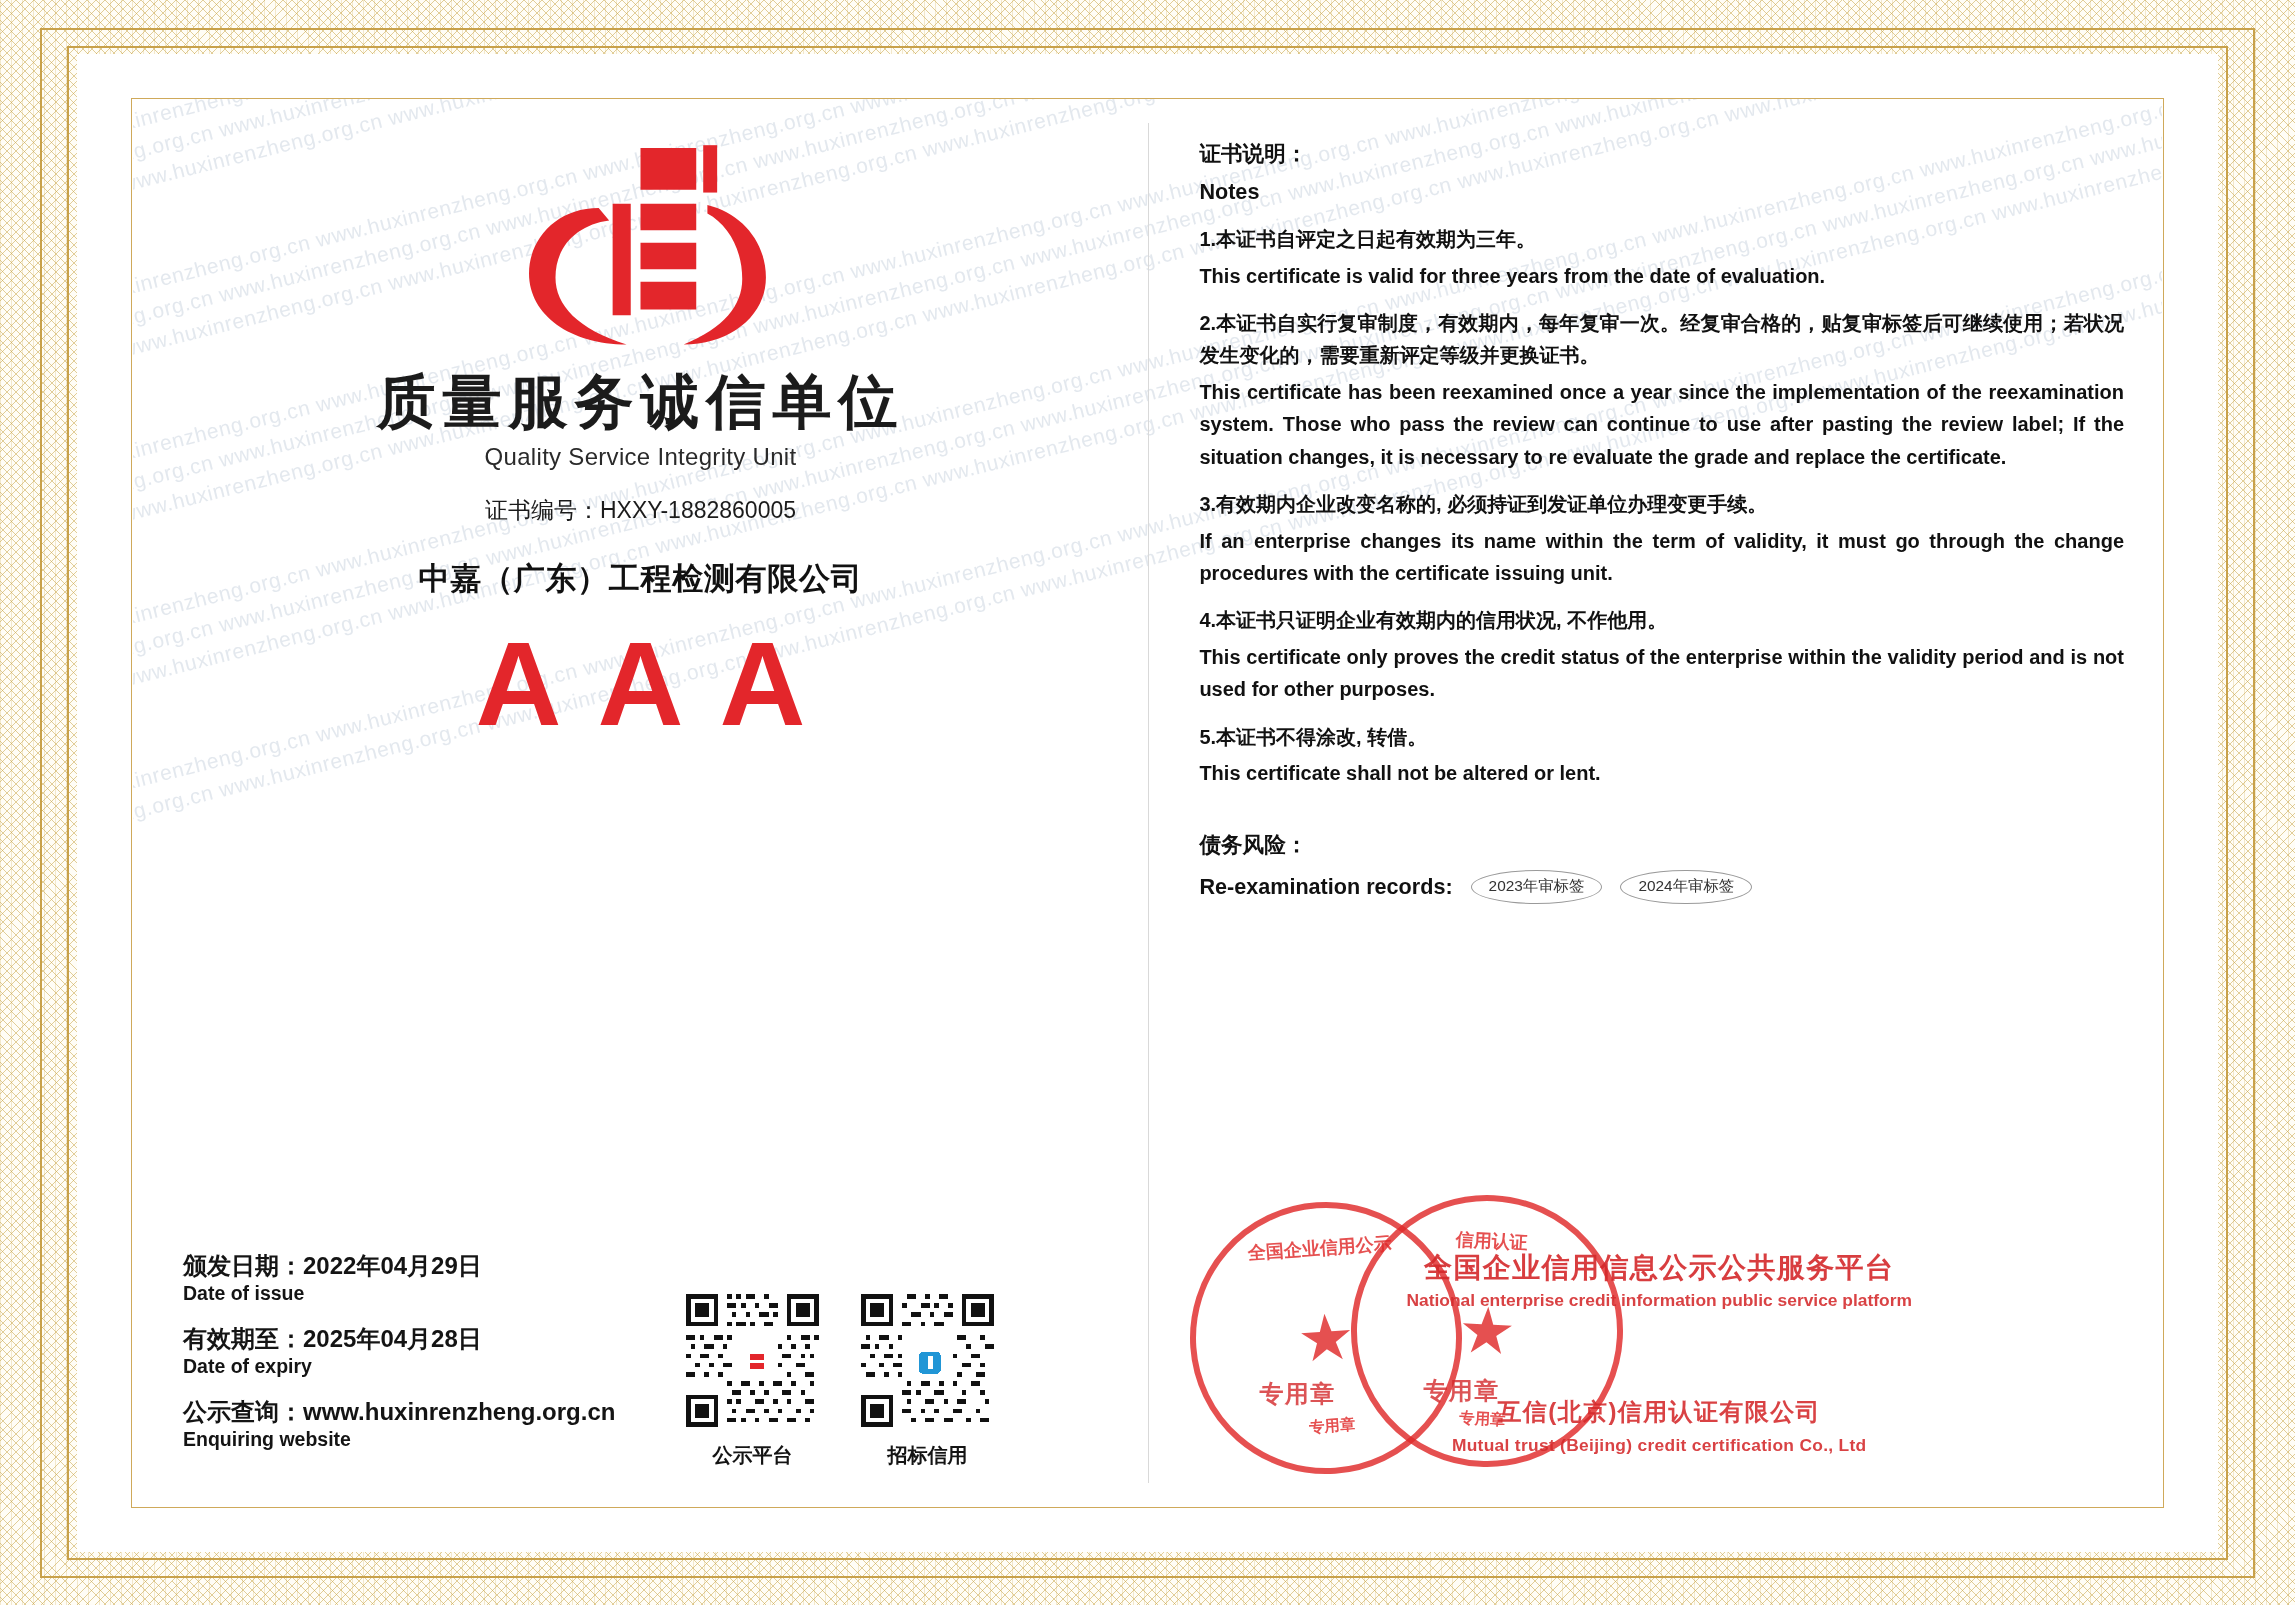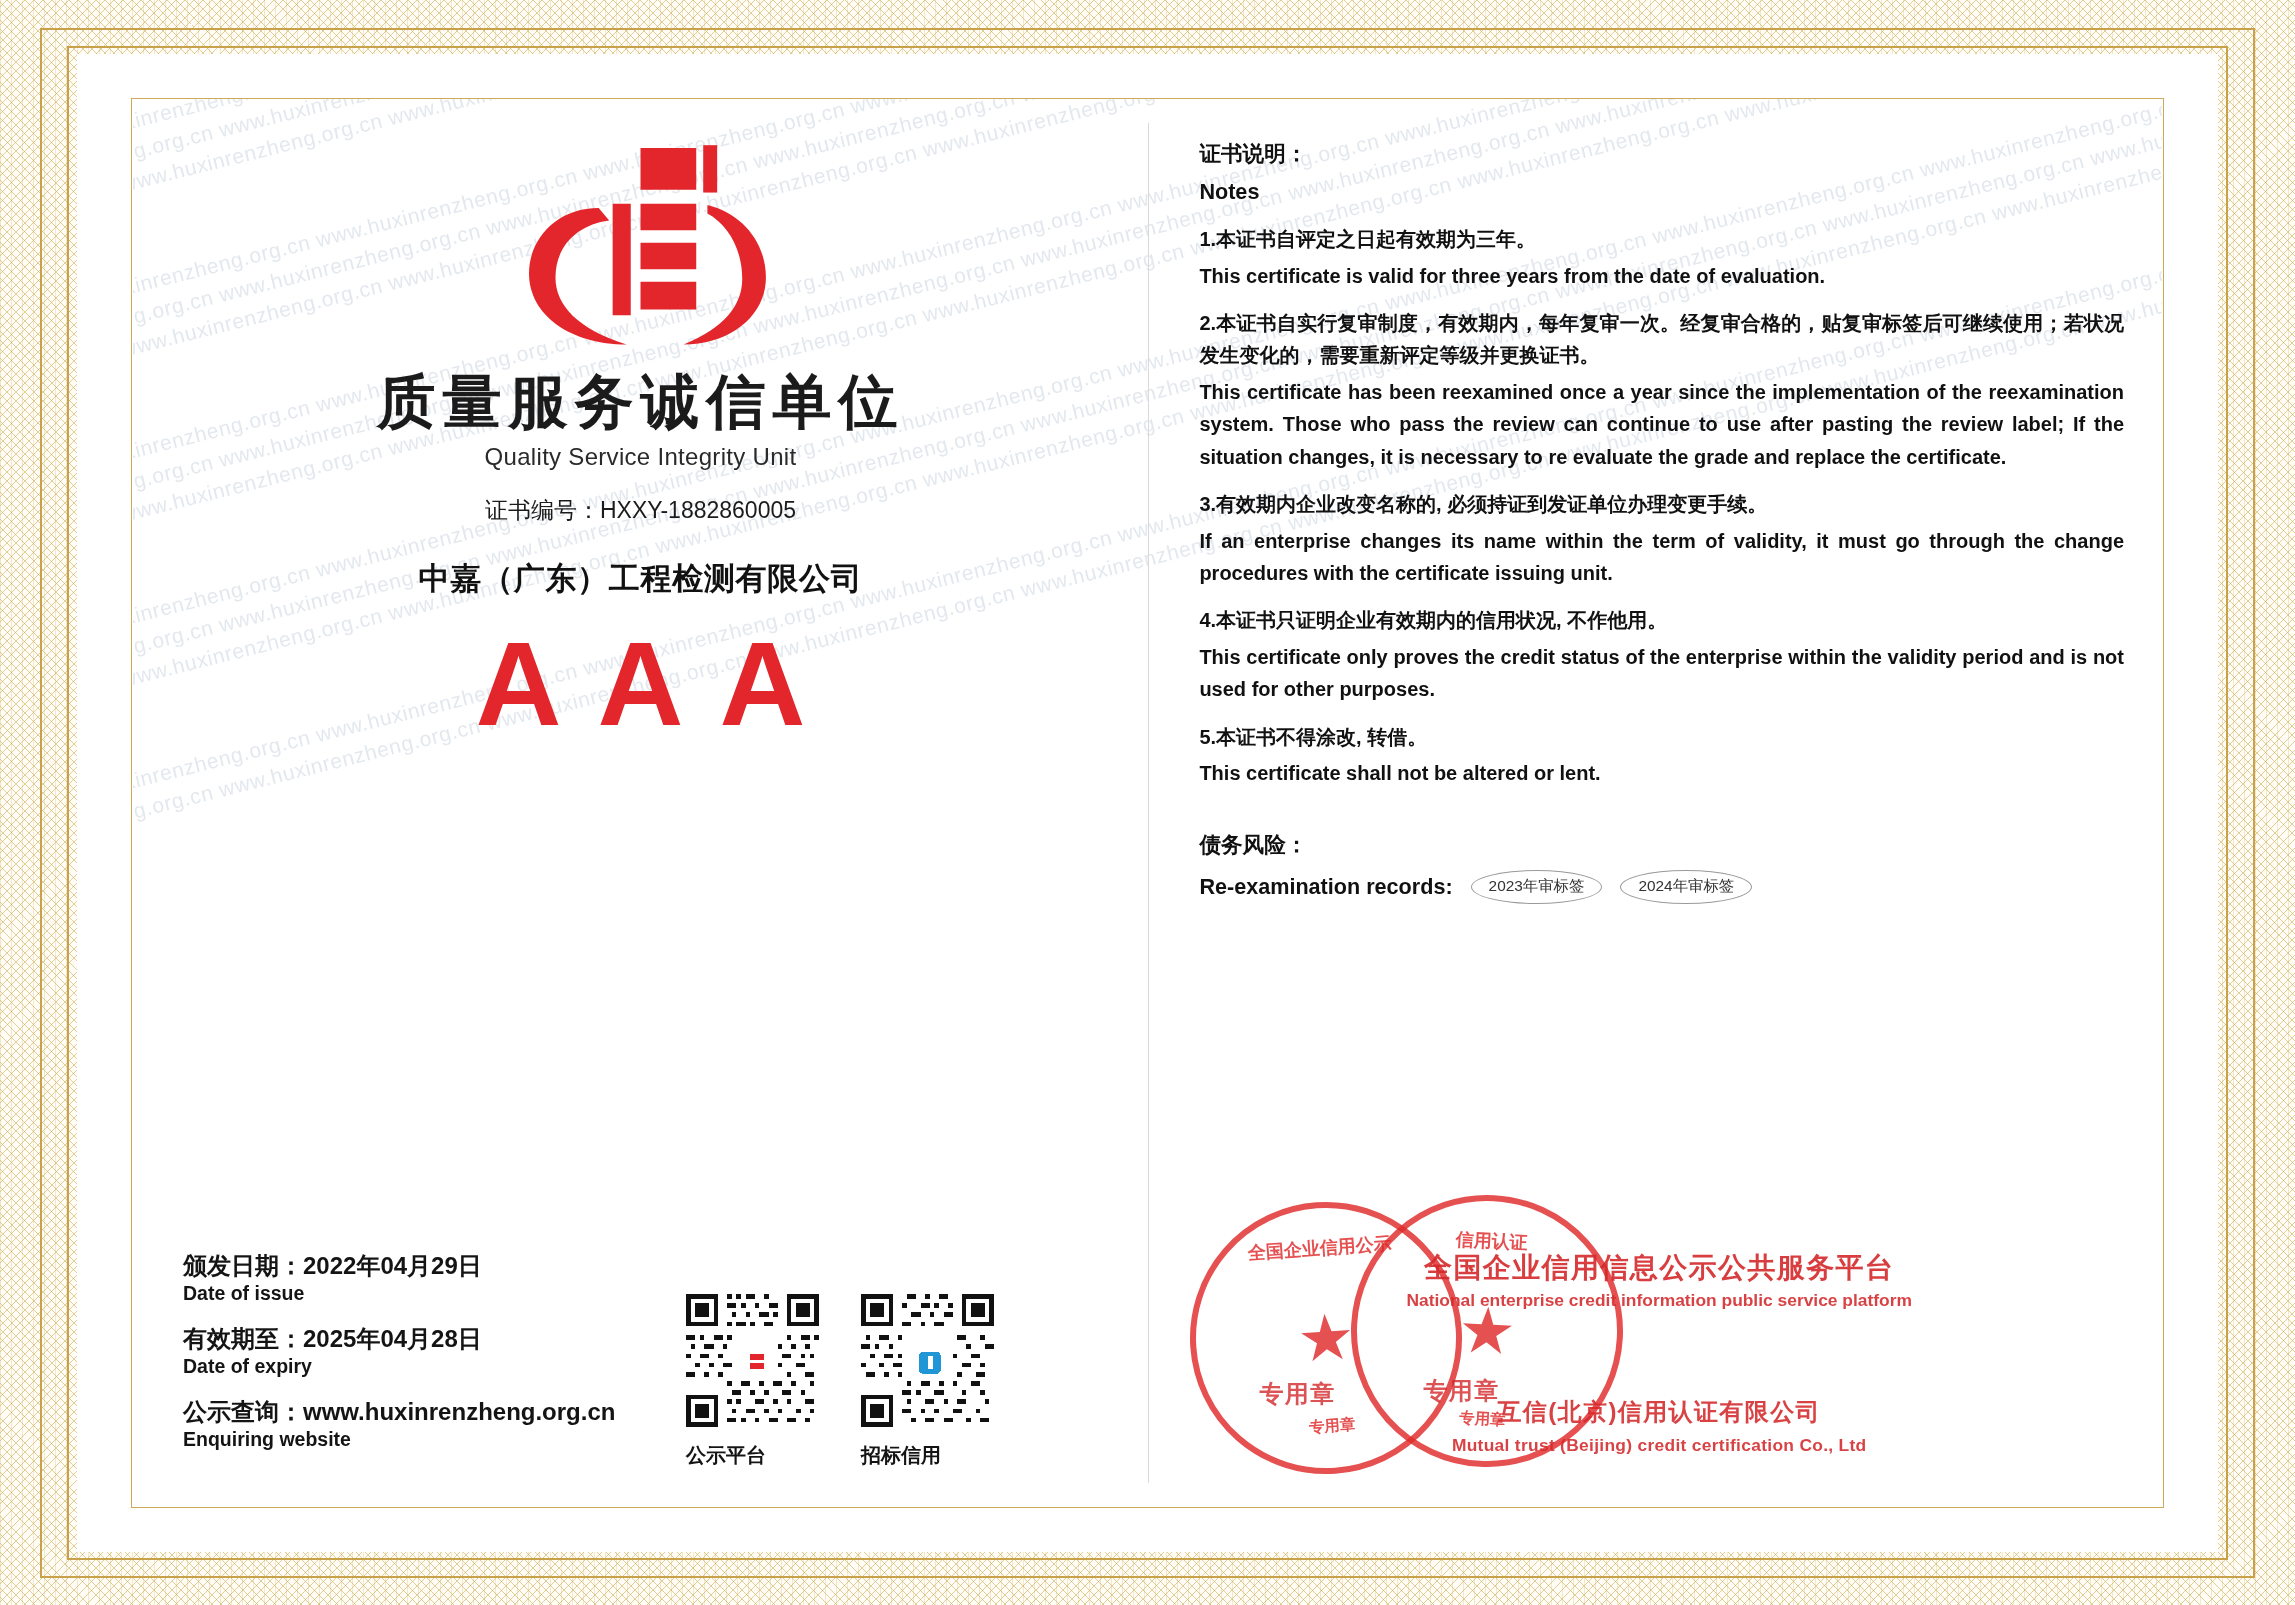--- a/index.html
+++ b/index.html
@@ -185,21 +185,21 @@
     font-size: 19.5px;
     font-weight: bold;
     color: #141414;
     margin-top: 0;
   }
   .qr-group {
     display: flex;
     gap: 42px;
     margin-left: 7px;
   }
-  .qr-item { }
+  .qr-item { text-align: center; }
   .qr-box {
     width: 133px;
     height: 133px;
     position: relative;
     background: #ffffff;
   }
   .qr-caption {
     margin-top: 15.4px;
     font-size: 20px;
     font-weight: bold;

